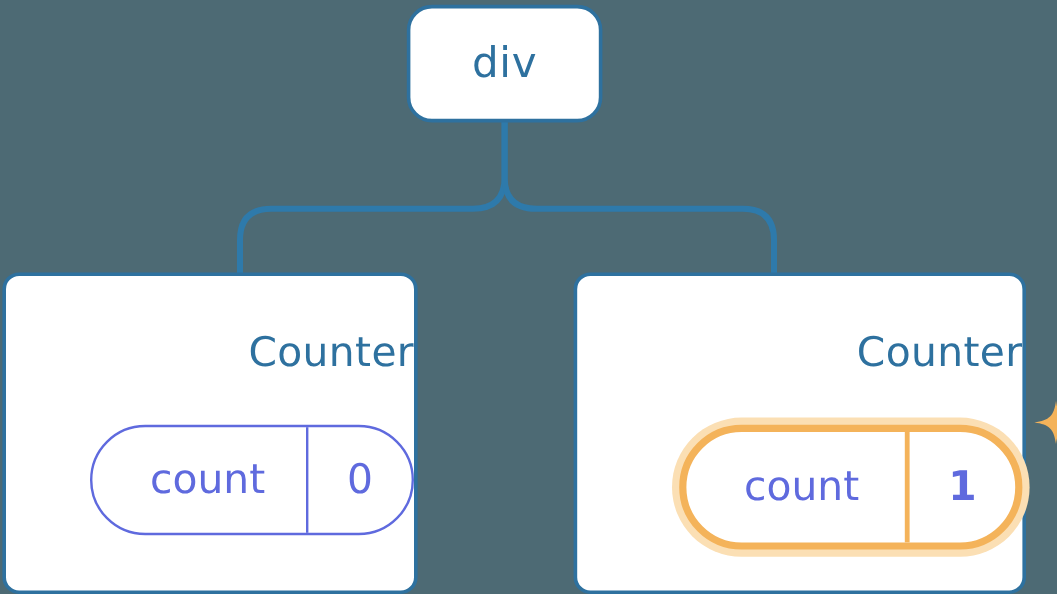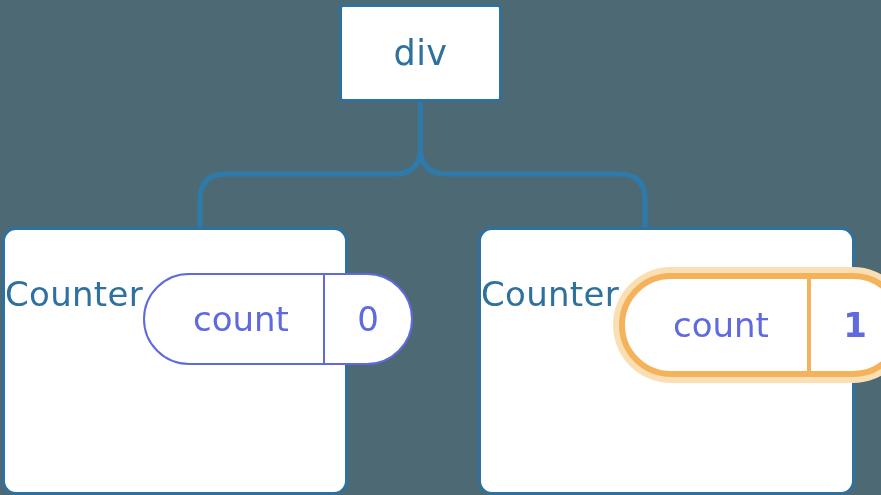--- a/index.html
+++ b/index.html
@@ -30,21 +30,21 @@
     height: 495px;
     pointer-events: none;
   }
 
   
   .node {
     position: absolute;
     box-sizing: border-box;
     background: #ffffff;
     border: 3px solid #2e719f;
-    border-radius: 4px;
+    border-radius: 21px;
   }
 
   
   #node-root {
     left: 339px;
     top: 4px;
     width: 163px;
     height: 98px;
     display: flex;
     align-items: center;
@@ -56,22 +56,23 @@
     letter-spacing: 0.5px;
     line-height: 1;
   }
 
   
   .node-child {
     top: 227px;
     height: 268px;
     border-radius: 14px;
     display: flex;
-    flex-direction: row;
-    align-items: flex-start;
+    flex-direction: column;
+    align-items: flex-end;
+    padding-left: 46px;
   }
   #node-counter-left {
     left: 2px;
     width: 346px;
   }
   #node-counter-right {
     left: 478px;
     width: 377px;
   }
 

